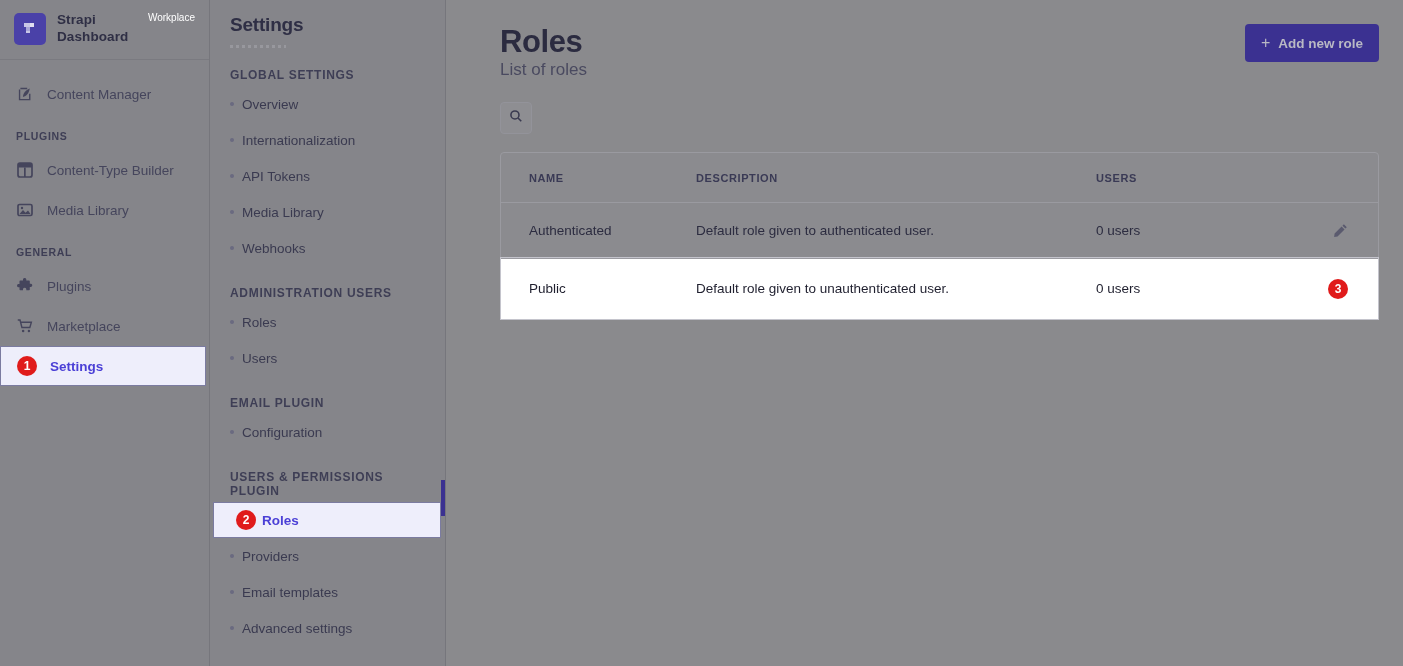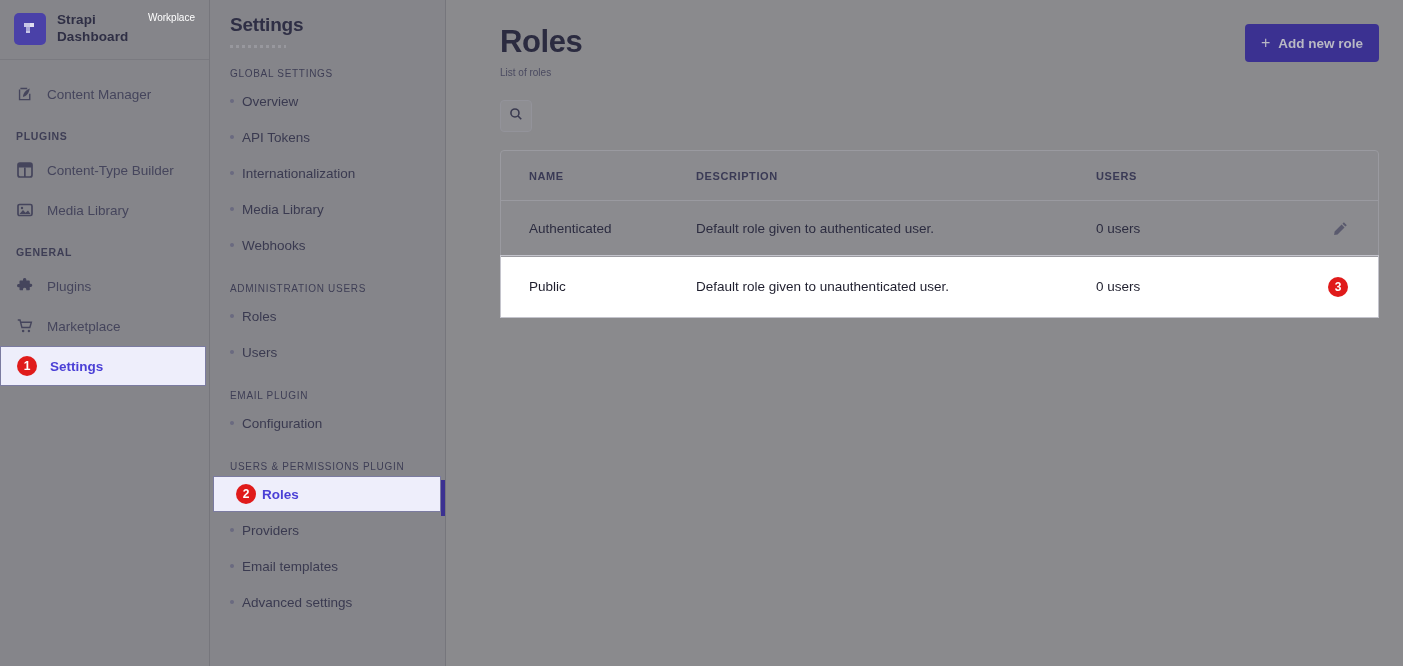--- a/index.html
+++ b/index.html
@@ -92,21 +92,21 @@
   }
   .sp-header { padding: 14px 20px 0 20px; }
   .sp-title { font-size: 19px; font-weight: bold; color: #2f2f45; letter-spacing: -.2px; }
   .sp-subline {
     margin-top: 9px;
     width: 56px; height: 3px;
     background: repeating-linear-gradient(90deg,#9b9ba1 0 3px, transparent 3px 6px);
     opacity:.85;
   }
   .sp-group-title {
-    font-size: 10px; font-weight: normal; letter-spacing: .7px;
+    font-size: 12px; font-weight: bold; letter-spacing: .7px;
     color: #3e3e55;
     padding: 20px 20px 4px 20px;
   }
   .sp-link {
     display: flex; align-items: center;
     height: 36px;
     padding-left: 32px;
     font-size: 13.5px;
     color: #3a3a50;
     position: relative;
@@ -149,21 +149,21 @@
     position: relative;
     overflow: hidden;
   }
   .main-head {
     display: flex;
     align-items: flex-start;
     justify-content: space-between;
     padding: 24px 24px 0 54px;
   }
   .page-title { font-size: 31px; font-weight: bold; color: #2b2b40; letter-spacing: -.4px; line-height: 1.15;}
-  .page-sub { font-size: 10px; color: #4a4a60; margin-top: 7px; }
+  .page-sub { font-size: 17px; color: #4a4a60; }
   .btn-primary {
     display: inline-flex; align-items: center; gap: 8px;
     background: #3b3191;
     color: #b9b9c4;
     border: none;
     border-radius: 4px;
     height: 38px;
     padding: 0 16px;
     font-size: 13.5px;
     font-weight: bold;
@@ -309,22 +309,22 @@
   </aside>
 
   <section class="settings-panel">
     <div class="sp-header">
       <div class="sp-title">Settings</div>
       <div class="sp-subline"></div>
     </div>
 
     <div class="sp-group-title">GLOBAL SETTINGS</div>
     <div class="sp-link">Overview</div>
+    <div class="sp-link">Internationalization</div>
     <div class="sp-link">API Tokens</div>
-    <div class="sp-link">Internationalization</div>
     <div class="sp-link">Media Library</div>
     <div class="sp-link">Webhooks</div>
 
     <div class="sp-group-title">ADMINISTRATION USERS</div>
     <div class="sp-link">Roles</div>
     <div class="sp-link">Users</div>
 
     <div class="sp-group-title">EMAIL PLUGIN</div>
     <div class="sp-link">Configuration</div>
 

